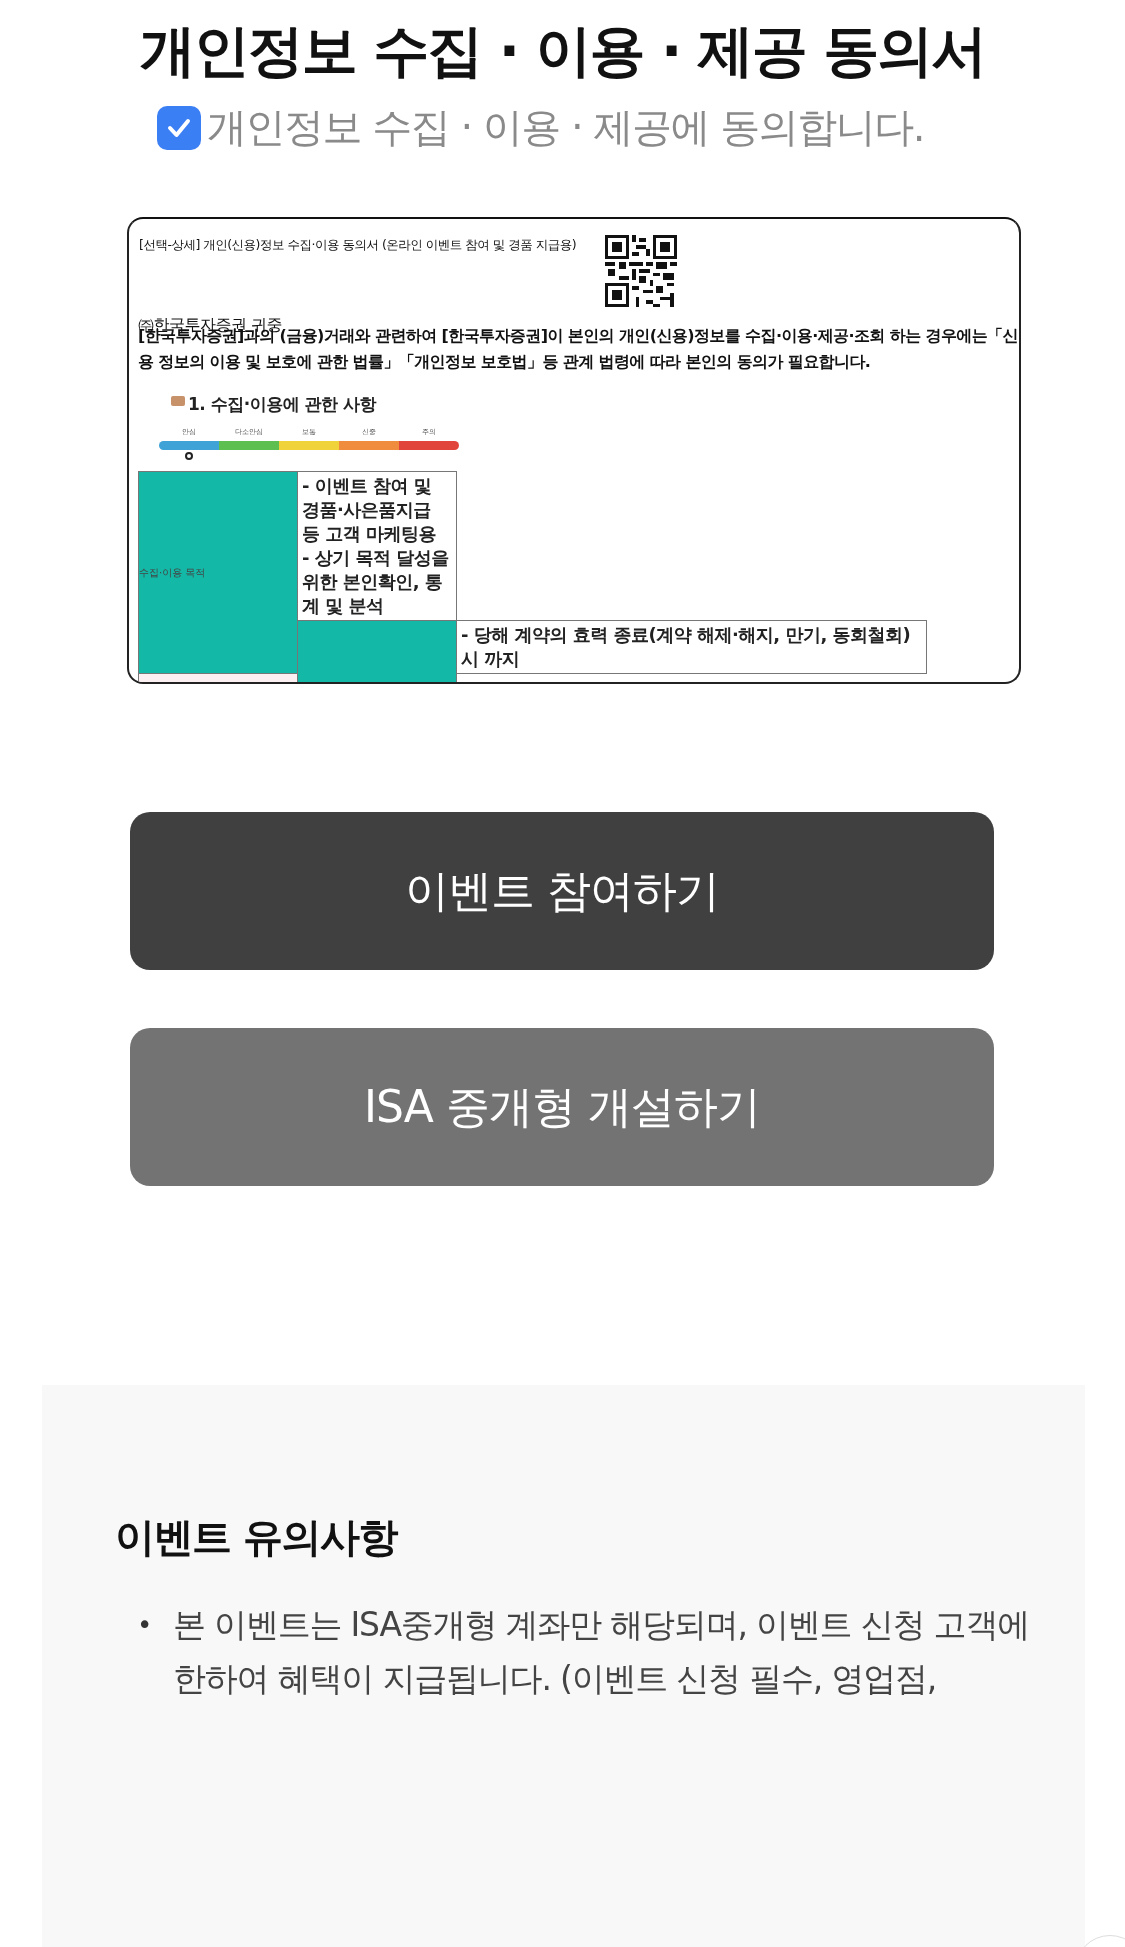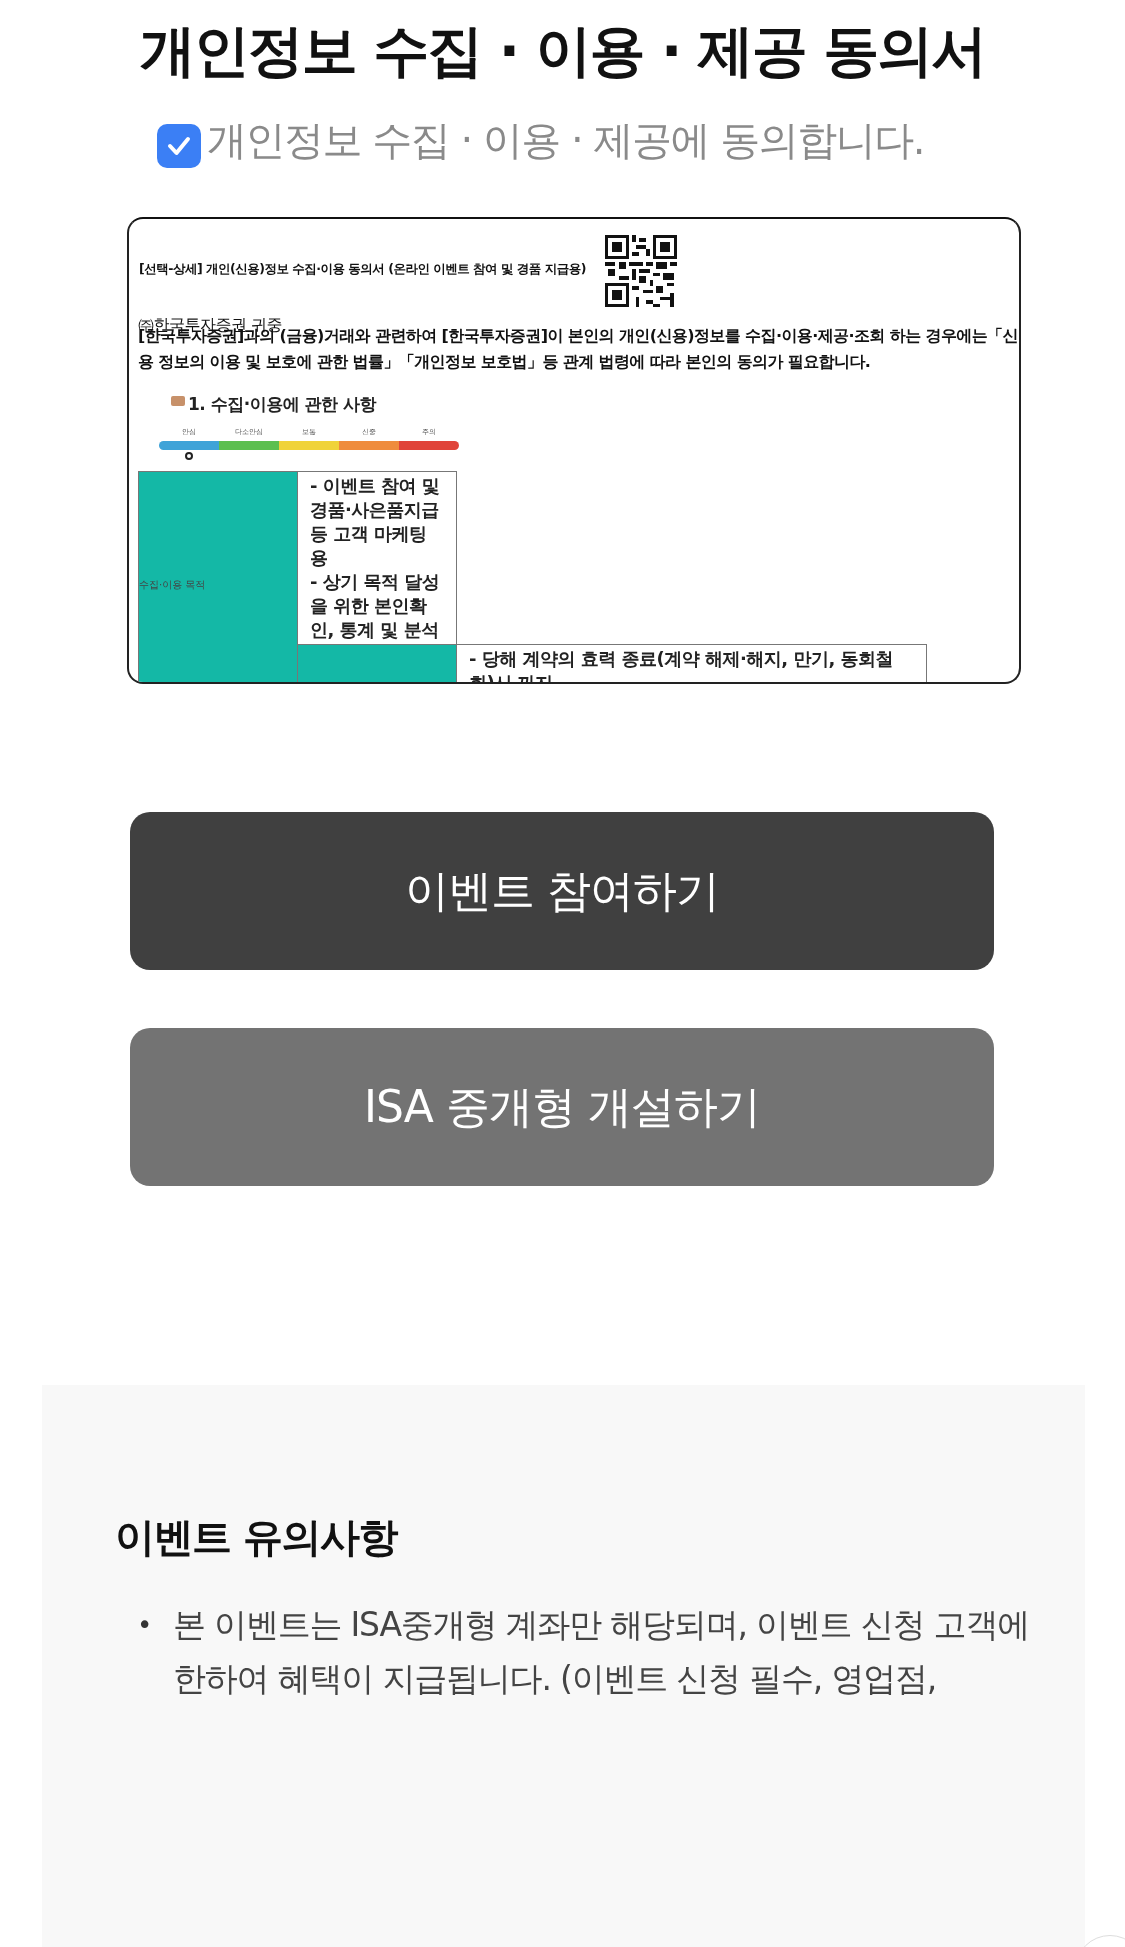--- a/index.html
+++ b/index.html
@@ -2,44 +2,44 @@
 <html><head>
 <meta charset="utf-8">
 <style>
   * { box-sizing: border-box; margin: 0; padding: 0; }
   html, body { width: 1125px; height: 1947px; overflow: hidden; background: #ffffff; }
   body { position: relative; font-family: "DejaVu Sans", "Liberation Sans", sans-serif; color: #111; }
 
   .title { position: absolute; left: 0; top: 14px; width: 1125px; text-align: center;
     font-size: 56px; font-weight: bold; letter-spacing: -2px; color: #111; }
 
-  .consent { position: absolute; left: 157px; top: 113px; display: flex; align-items: flex-end; }
+  .consent { position: absolute; left: 157px; top: 100px; display: flex; align-items: center; }
   .checkbox { width: 44px; height: 44px; border-radius: 10px; background: #3b7ff5;
     display: flex; align-items: center; justify-content: center; margin-right: 6px; }
   .consent-label { font-size: 40px; color: #8a8a8a; letter-spacing: -1.5px; }
 
   .doc { position: absolute; left: 127px; top: 217px; width: 894px; height: 467px;
     border: 2px solid #222; border-top-color: #111; border-radius: 16px; overflow: hidden; background: #fff; }
-  .doc-head { position: absolute; left: 10px; top: 42px; font-size: 12.5px; font-weight: bold; letter-spacing: -0.5px; color: #111; }
+  .doc-head { position: absolute; left: 10px; top: 18px; font-size: 12.5px; font-weight: normal; letter-spacing: -0.5px; color: #111; }
   .qr { position: absolute; left: 476px; top: 16px; width: 72px; height: 72px; }
   .doc-to { position: absolute; left: 9px; top: 80px; font-size: 16px; color: #111; letter-spacing: -0.5px; margin-top: 16px; }
   .doc-intro { position: absolute; left: 9px; top: 104px; width: 880px; font-size: 16px; line-height: 26px; color: #111; letter-spacing: -0.6px; font-weight: 600; }
   .sec-title { position: absolute; left: 42px; top: 174px; font-size: 17px; font-weight: bold; color: #222; letter-spacing: -0.5px; display: flex; align-items: center; }
   .sec-icon { width: 14px; height: 10px; background: #c7916a; border-radius: 2px; margin-right: 3px; margin-top: -8px; }
   .meter { position: absolute; left: 30px; top: 208px; width: 300px; }
   .meter-labels { display: flex; font-size: 7px; color: #555; }
   .meter-labels span { flex: 1; text-align: center; }
   .meter-bar { display: flex; height: 9px; border-radius: 5px; overflow: hidden; margin-top: 4px; }
   .meter-bar div { flex: 1; }
   .meter-pin { position: absolute; left: 26px; top: 25px; width: 8px; height: 8px; border: 2px solid #222; border-radius: 50%; background: #fff; }
 
   .tbl { position: absolute; left: 9px; top: 252px; width: 789px; border-collapse: collapse; }
   .tbl td { border: 1.5px solid #777; vertical-align: middle; }
   .tbl .lbl { width: 159px; background: #14b8a6; font-size: 10px; color: #444; text-align: left; }
-  .tbl .bold { font-size: 18px; font-weight: bold; color: #222; padding: 2px 12px; line-height: 24px; letter-spacing: -0.5px; }
+  .tbl .bold { font-size: 18px; font-weight: bold; color: #222; padding: 2px 4px; line-height: 24px; letter-spacing: -0.5px; }
   .tbl .note { font-size: 15.5px; color: #555; background: #fdf0f3; padding: 2px 4px; line-height: 26px; letter-spacing: -0.5px; }
 
   .btn { position: absolute; left: 130px; width: 864px; height: 158px; border-radius: 20px; border: none;
     color: #fff; font-size: 44px; letter-spacing: -1px; display: flex; align-items: center; justify-content: center;
     font-family: "DejaVu Sans", sans-serif; }
   .btn-red { top: 812px; background: #404040; }
   .btn-blue { top: 1028px; background: #737373; }
 
   .notice { position: absolute; left: 42px; top: 1385px; width: 1043px; height: 600px; background: #f8f8f8; }
   .notice-title { position: absolute; left: 73px; top: 125px; font-size: 40px; font-weight: bold; color: #111; letter-spacing: -1.5px; }

